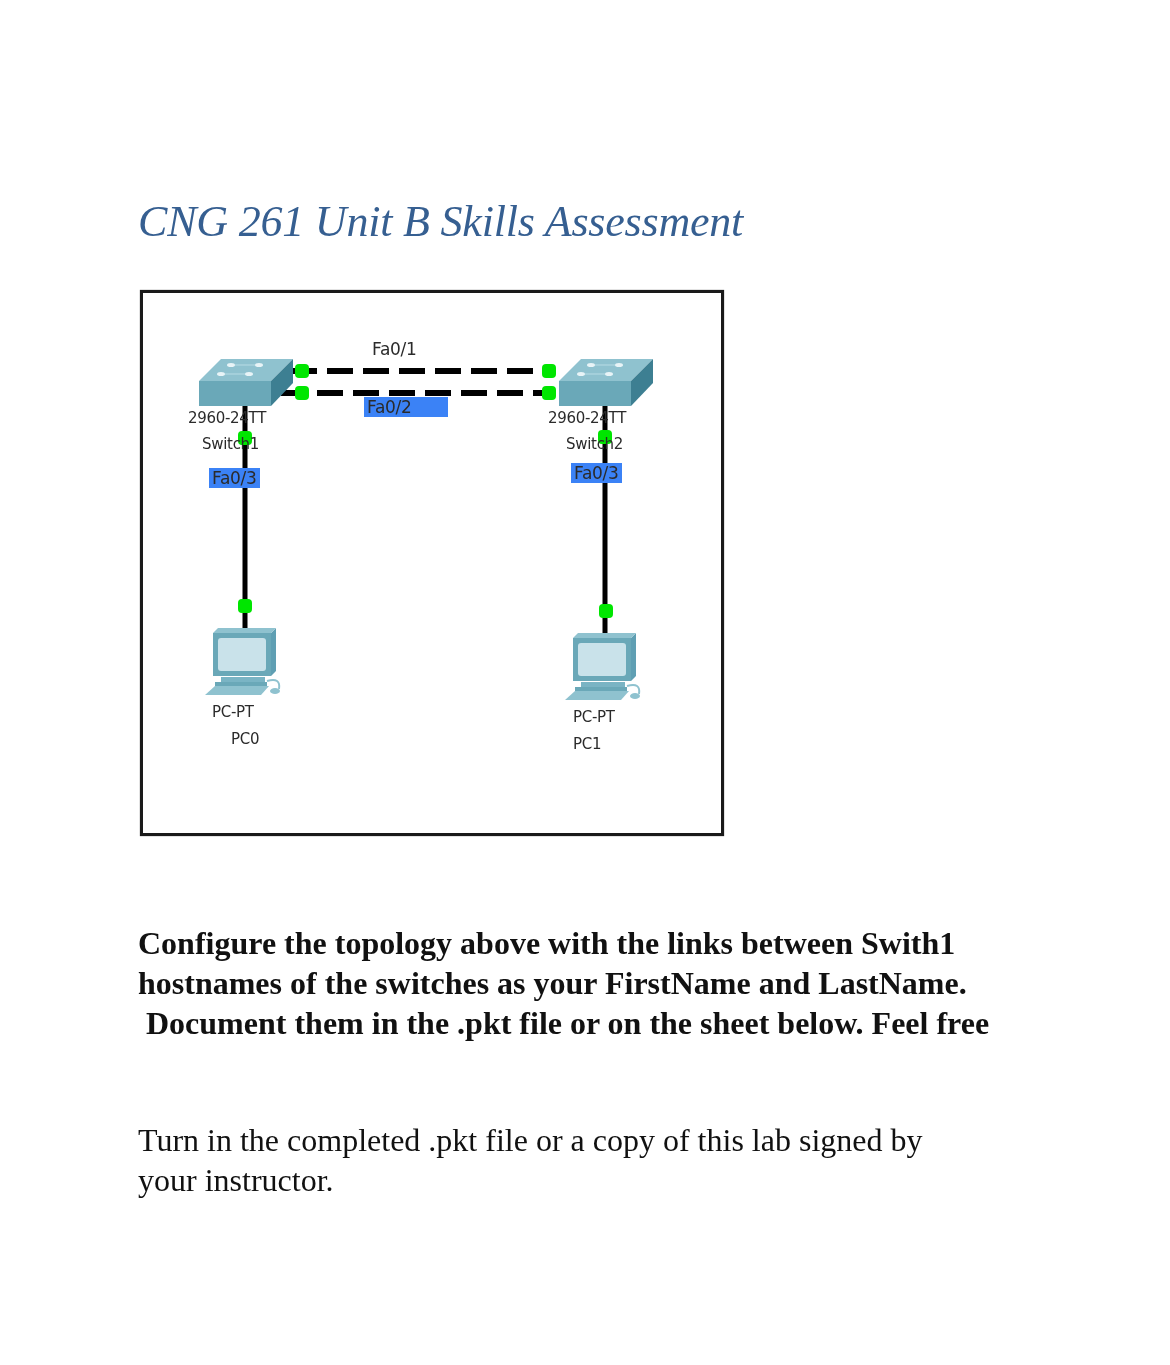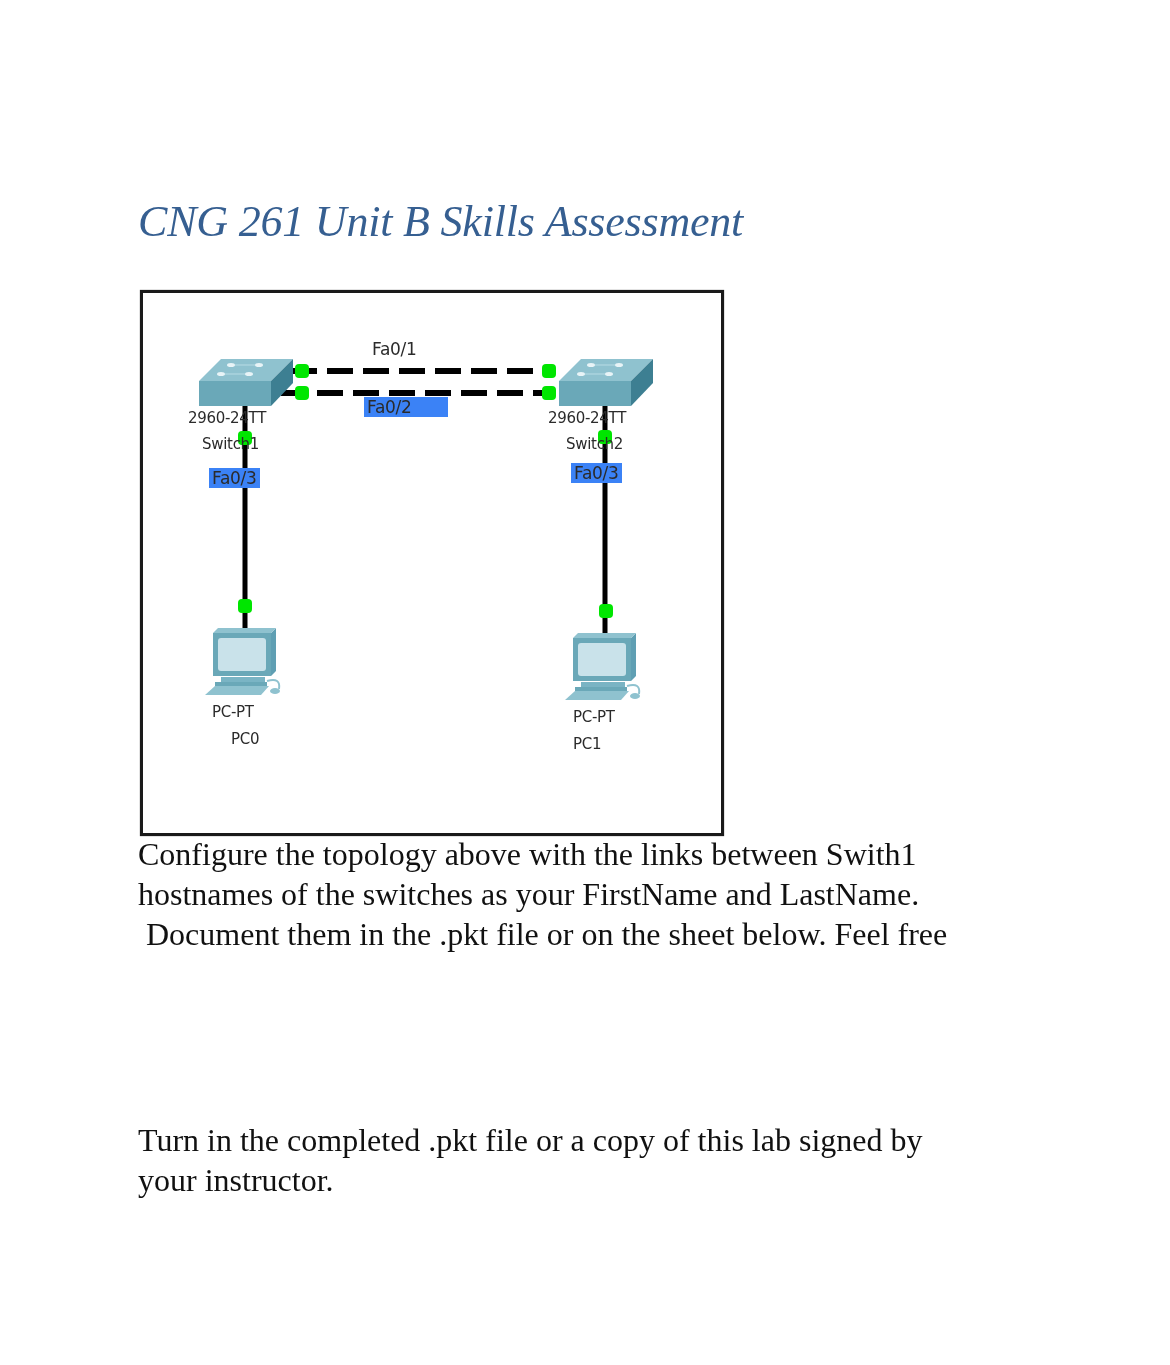--- a/index.html
+++ b/index.html
@@ -168,21 +168,21 @@
   <div class="diag-label" style="left:423px; top:140px;">Switch2</div>
   <div class="port-label" style="left:428px; top:170px;">Fa0/3</div>
 
   <div class="diag-label" style="left:69px; top:408px;">PC-PT</div>
   <div class="diag-label" style="left:88px; top:435px;">PC0</div>
 
   <div class="diag-label" style="left:430px; top:413px;">PC-PT</div>
   <div class="diag-label" style="left:417px; top:440px;margin-left:13px;">PC1</div>
 </div>
 
-<div class="body-text" style="top:834px;">
+<div class="body-text" style="top:923px;font-weight:bold;">
   <p>Configure the topology above with the links between Swith1</p>
   <p>hostnames of the switches as your FirstName and LastName.</p>
   <p> Document them in the .pkt file or on the sheet below. Feel free</p>
 </div>
 
 <div class="body-text" style="top:1120px;">
   <p>Turn in the completed .pkt file or a copy of this lab signed by</p>
   <p>your instructor.</p>
 </div>
 

